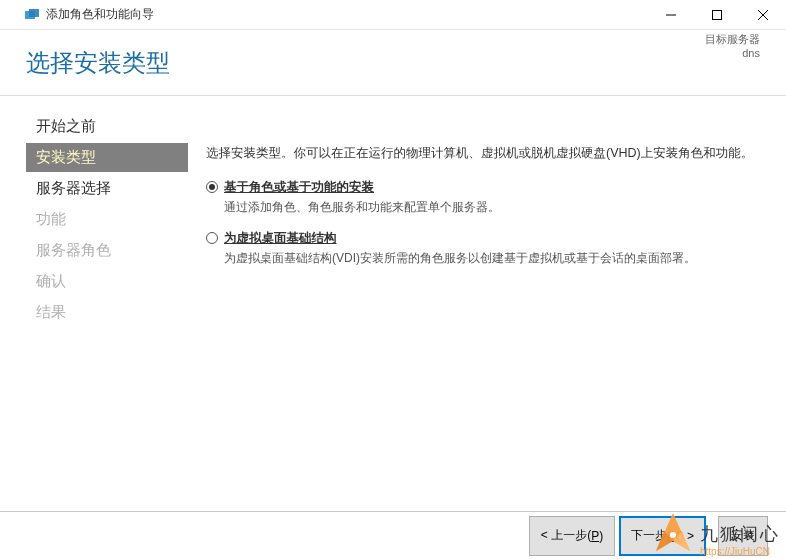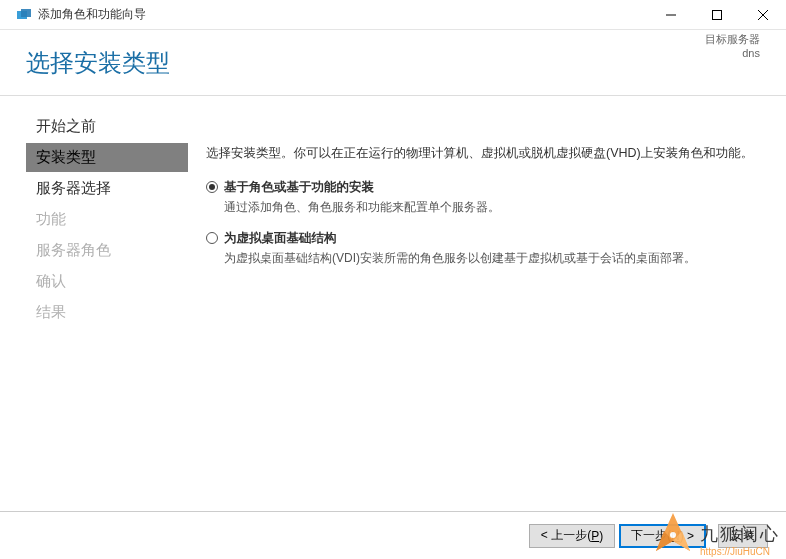--- a/index.html
+++ b/index.html
@@ -9,21 +9,21 @@
       background: #fff;
       width: 786px;
       height: 559px;
       overflow: hidden;
       position: relative;
     }
     .titlebar {
       height: 30px;
       display: flex;
       align-items: center;
-      padding-left: 16px;
+      padding-left: 24px;
       background: #fff;
       border-bottom: 1px solid #e5e5e5;
     }
     .titlebar-icon {
       width: 16px; height: 16px;
       margin-right: 6px;
       display: inline-block;
     }
     .titlebar-title {
       flex: 1;
@@ -75,38 +75,39 @@
       width: 188px;
       padding: 16px 0 0 26px;
     }
     .nav-item {
       font-size: 15px;
       padding: 5px 0 5px 10px;
       margin-bottom: 2px;
       cursor: pointer;
     }
     .nav-normal { color: #333; }
-    .nav-active { background: #808080; color: #000000; }
+    .nav-active { background: #808080; color: #fef9c3; }
     .nav-disabled { color: #b0b0b0; }
     .main {
       flex: 1;
       padding: 16px 26px 0 18px;
       color: #333;
     }
     .instruction {
       font-size: 12.5px;
       margin-bottom: 16px;
       line-height: 1.5;
       margin-top: 32px;
     }
     .option-group { margin-bottom: 14px; }
     .option-header {
       display: flex;
       align-items: center;
       gap: 6px;
+      text-decoration: underline;
     }
     .radio {
       width: 12px;
       height: 12px;
       border: 1px solid #555;
       border-radius: 50%;
       display: inline-flex;
       align-items: center;
       justify-content: center;
       background: #fff;
@@ -134,21 +135,21 @@
       height: 48px;
       border-top: 1px solid #ccc;
       display: flex;
       align-items: center;
       justify-content: flex-end;
       padding: 0 18px;
       gap: 4px;
     }
     .btn {
       min-width: 86px;
-      height: 24px;
+      height: 40px;
       border: 1px solid #adadad;
       background: #e1e1e1;
       font-size: 12px;
       padding: 3px 10px;
       display: inline-flex;
       align-items: center;
       justify-content: center;
       cursor: pointer;
     }
     .btn.primary {

